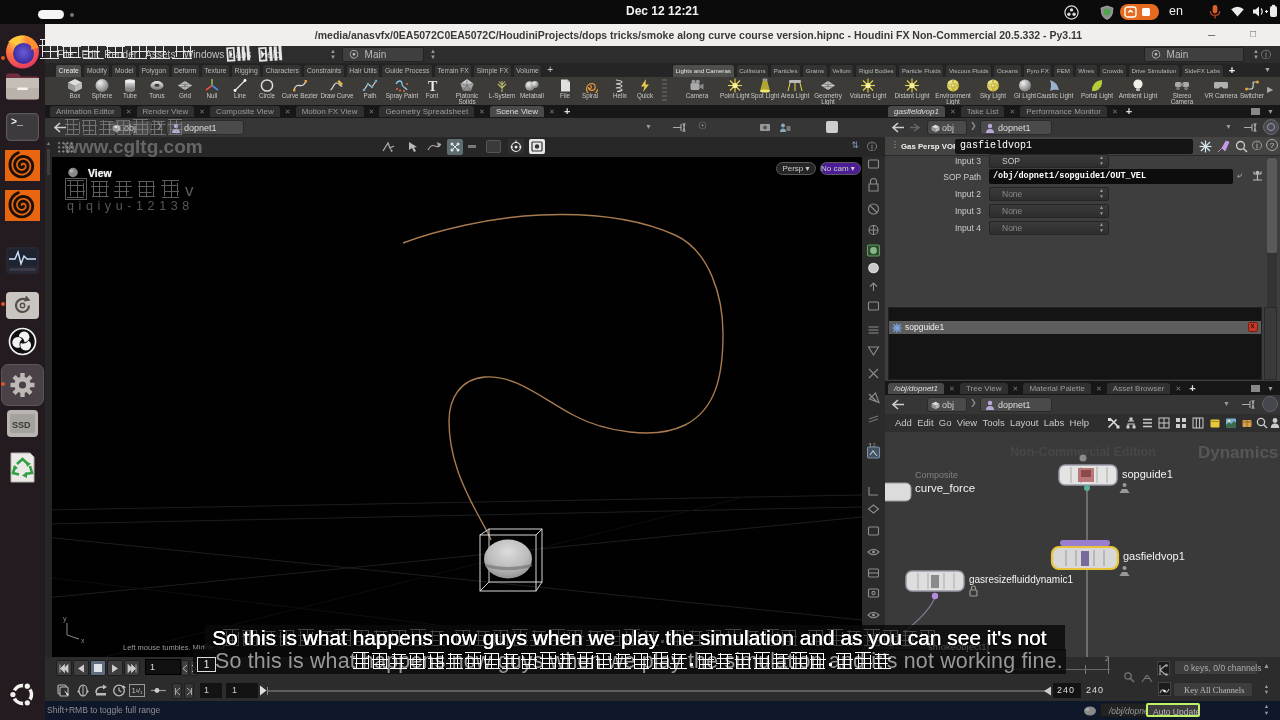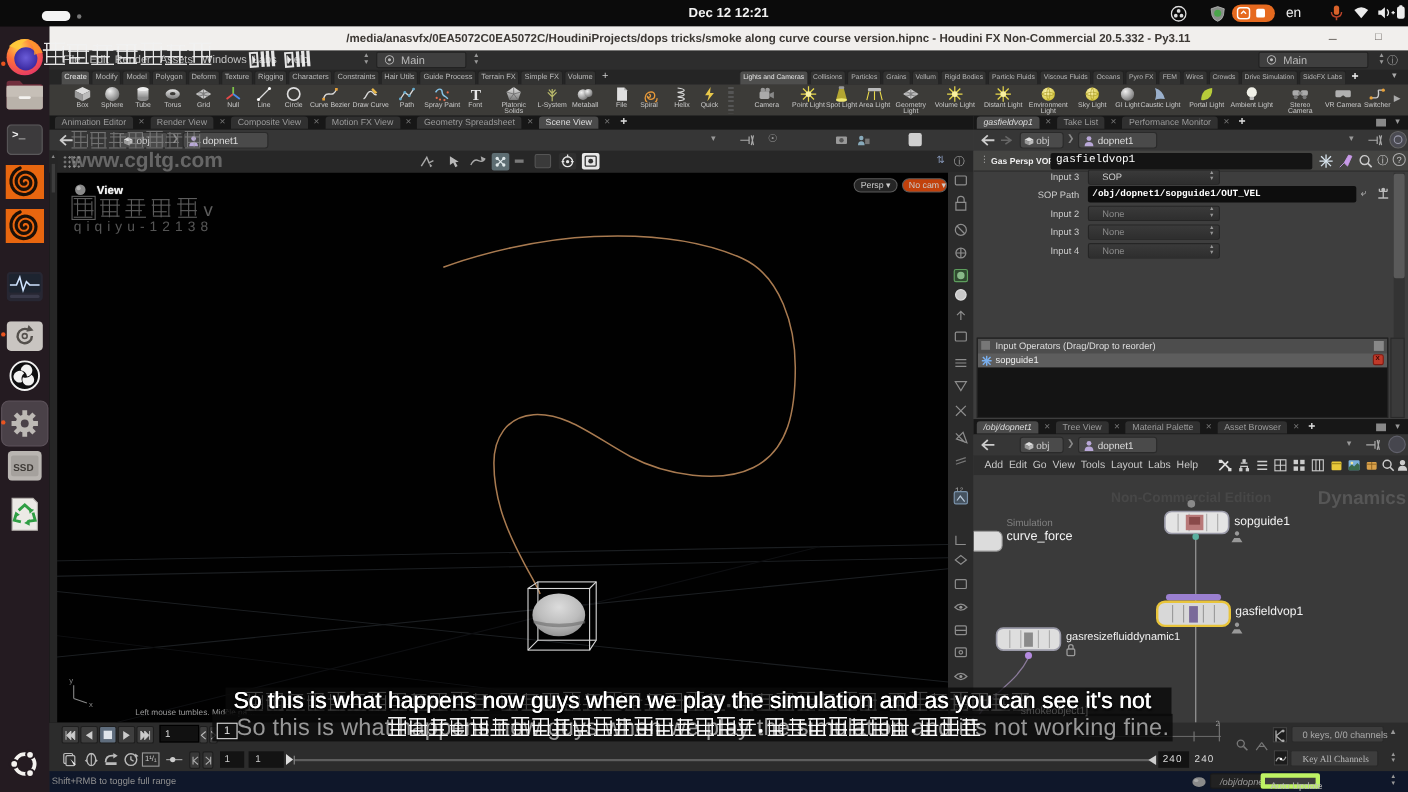--- a/index.html
+++ b/index.html
@@ -684,21 +684,21 @@
       <text x="36" y="486" fill="#888" font-size="7">x</text>
   </svg>
 
   <svg class="abs" style="left:22px;top:10px;" width="12" height="11" viewBox="0 0 16 15">
       <circle cx="8" cy="7.5" r="6.5" fill="#8a8a8a"></circle>
       <circle cx="6" cy="5.5" r="2.5" fill="#b5b5b5"></circle>
     </svg>
   <div class="abs txt" style="left:43px;top:10px;color:#f0f0f0;font-size:10.5px;font-weight:bold;text-shadow:0 0 1px #e8e8e8;text-align:center;">View</div>
 
   <div class="abs" style="left:731px;top:5px;width:40px;height:13px;background:#252525;border:1px solid #5a5a5a;border-radius:7px;color:#ccc;font-size:8px;line-height:11px;text-align:center;">Persp ▾</div>
-  <div class="abs" style="left:775px;top:5px;width:41px;height:13px;background:#c2410c;border:1px solid #5a5a5a;border-radius:7px;color:#ccc;font-size:8px;line-height:11px;text-align:right;">No cam ▾</div>
+  <div class="abs" style="left:775px;top:5px;width:41px;height:13px;background:#4c1d95;border:1px solid #5a5a5a;border-radius:7px;color:#ccc;font-size:8px;line-height:11px;text-align:left;">No cam ▾</div>
   <div class="abs txt" style="left:78px;top:486px;color:#9a9a9a;font-size:7.5px;">Left mouse tumbles. Midc̏le pа…</div>
 </div>
 <div class="abs" style="left:45px;top:137px;width:7px;height:520px;background:#262626;">
   <div class="abs" style="left:1px;top:3px;color:#888;font-size:5px;">▲</div>
   <div class="abs" style="left:2px;top:12px;width:3px;height:26px;background:#3d3d3d;"></div>
 </div>
 
 <div id="vcol" class="abs" style="left:862px;top:157px;width:23px;height:500px;background:#2b2b2b;">
   <svg width="23" height="500" viewBox="0 0 23 500">
     <g fill="none" stroke="#8d8d8d" stroke-width="1.1">
@@ -834,25 +834,20 @@
   <div class="abs" style="left:20px;top:86px;width:76px;text-align:right;color:#ccc;font-size:8.5px;">Input 4</div>
   <div class="abs" style="left:104px;top:84px;width:120px;height:14px;background:linear-gradient(#3a3a3a,#2e2e2e);border:1px solid #252525;border-radius:2px;">
     <div class="abs txt" style="left:12px;top:1px;color:#8a8a8a;font-size:8.5px;">None</div>
     <div class="abs" style="right:1px;top:0;width:11px;height:12px;color:#999;font-size:5px;line-height:5.5px;text-align:center;">▲<br>▼</div>
   </div>
 
   <div class="abs" style="right:3px;top:20px;width:10px;height:220px;background:#333;"></div>
   <div class="abs" style="right:3px;top:21px;width:10px;height:95px;background:#5a5a5a;border-radius:2px;"></div>
 
   <div class="abs" style="left:3px;top:170px;width:374px;height:73px;background:#141414;border:1px solid #222;">
-    <div class="abs" style="left:0;top:0;width:372px;height:13px;background:#4d4d4d;">
-      <div class="abs" style="left:3px;top:2px;width:8px;height:8px;background:#777;"></div>
-      <div class="abs txt" style="left:16px;top:1px;color:#ddd;font-size:8.5px;">Input Operators (Drag/Drop to reorder)</div>
-      <div class="abs" style="right:3px;top:2px;width:9px;height:9px;background:#888;"></div>
-    </div>
     <div class="abs" style="left:0;top:13px;width:372px;height:13px;background:#5d5d5d;">
       <svg class="abs" style="left:3px;top:2px;" width="10" height="10" viewBox="0 0 10 10">
           <g stroke="#7ab0f0" stroke-width="1.3">
             <line x1="5" y1="0.5" x2="5" y2="9.5"></line>
             <line x1="0.5" y1="5" x2="9.5" y2="5"></line>
             <line x1="1.5" y1="1.5" x2="8.5" y2="8.5"></line>
             <line x1="8.5" y1="1.5" x2="1.5" y2="8.5"></line>
           </g>
         </svg>
       <div class="abs txt" style="left:16px;top:1px;color:#eee;font-size:8.5px;">sopguide1</div>
@@ -999,21 +994,21 @@
       <rect x="46" y="143" width="8" height="13" fill="#8a8a8a"></rect>
       <circle cx="50" cy="164" r="3.2" fill="#b48ae0"></circle>
     </g>
 
     <path d="M237 57 l5 0 l2.5 4 l-10 0 Z M239.5 55 a2 2 0 1 1 0.1 0" fill="#999"></path>
     <path d="M237 140 l5 0 l2.5 4 l-10 0 Z M239.5 138 a2 2 0 1 1 0.1 0" fill="#999"></path>
     <rect x="85" y="158" width="7" height="6" rx="1" fill="none" stroke="#999" stroke-width="1.2"></rect>
     <path d="M86.5 158 v-2 a2 2 0 0 1 4 0 v2" fill="none" stroke="#999" stroke-width="1.2"></path>
   </svg>
   <div class="abs txt" style="left:237px;top:36px;color:#f2f2f2;font-size:11px;">sopguide1</div>
-  <div class="abs txt" style="left:30px;top:38px;color:#808080;font-size:9px;">Simulation</div>
+  <div class="abs txt" style="left:30px;top:38px;color:#808080;font-size:9px;">Composite</div>
   <div class="abs txt" style="left:30px;top:50px;color:#f2f2f2;font-size:11.5px;">curve_force</div>
   <div class="abs txt" style="left:238px;top:118px;color:#f2f2f2;font-size:11px;">gasfieldvop1</div>
   <div class="abs txt" style="left:84px;top:142px;color:#f2f2f2;font-size:10px;">gasresizefluiddynamic1</div>
 </div>
 
 <div id="playbar" class="abs" style="left:45px;top:657px;width:1235px;height:44px;background:#2c2c2c;">
 
   <div class="pbtn" style="left:11px;top:3px;">
       <svg width="10" height="9" viewBox="0 0 10 9">
         <path d="M1 0.5 L1 8.5 M9 0.5 L5 4.5 L9 8.5 Z M5.5 0.5 L1.5 4.5 L5.5 8.5 Z" fill="#ccc" stroke="#ccc" stroke-width="0.8"></path>
@@ -1149,21 +1144,21 @@
       <ellipse cx="7" cy="7" rx="6" ry="4.5" fill="#8a8a8a"></ellipse>
       <ellipse cx="4.5" cy="5.5" rx="2" ry="1.4" fill="#aaa"></ellipse>
     </svg>
   <div class="abs" style="left:1055px;top:2px;width:72px;height:14px;background:#222;border:1px solid #1a1a1a;border-radius:2px;">
     <div class="abs txt" style="left:8px;top:2px;color:#999;font-size:8.5px;font-style:italic;">/obj/dopnet1</div>
   </div>
   <div class="abs" style="left:1128px;top:2px;width:11px;height:14px;color:#999;font-size:5.5px;line-height:6.5px;text-align:center;">▲<br>▼</div>
   <svg class="abs" style="left:1140px;top:3px;" width="14" height="13" viewBox="0 0 14 13">
       <path d="M2 11 Q1 6 4 5 L6 5 Q7 2 10 2 Q13 2 13 5 Q13 8 10 8 L5 8" fill="none" stroke="#888" stroke-width="1.3"></path>
     </svg>
-  <div class="abs" style="left:1101px;top:2px;width:54px;height:14px;background:#3d3d3d;border:4px solid #bef264;border-radius:2px;">
+  <div class="abs" style="left:1101px;top:2px;width:54px;height:14px;background:#3d3d3d;border:2px solid #bef264;border-radius:2px;">
     <div class="abs txt" style="left:5px;top:2px;color:#bbb;font-size:8.5px;">Auto Update</div>
   </div>
   <div class="abs" style="left:1216px;top:2px;width:11px;height:14px;color:#999;font-size:5.5px;line-height:6.5px;text-align:center;">▲<br>▼</div>
 </div>
 
 <div id="watermarks">
 
   <div class="abs txt" style="left:38px;top:37px;font-size:22px;color:#f2f2f2;opacity:0.94;filter:drop-shadow(0 0 0.5px #f2f2f2);">
     <span class="cj" style="margin-right:1px;"></span><span class="cj" style="margin-right:1px;"></span><span class="cj" style="margin-right:1px;"></span><span class="cj" style="margin-right:1px;"></span><span class="cj" style="margin-right:1px;"></span><span class="cj" style="margin-right:1px;"></span><span class="cj"></span>
   </div>

